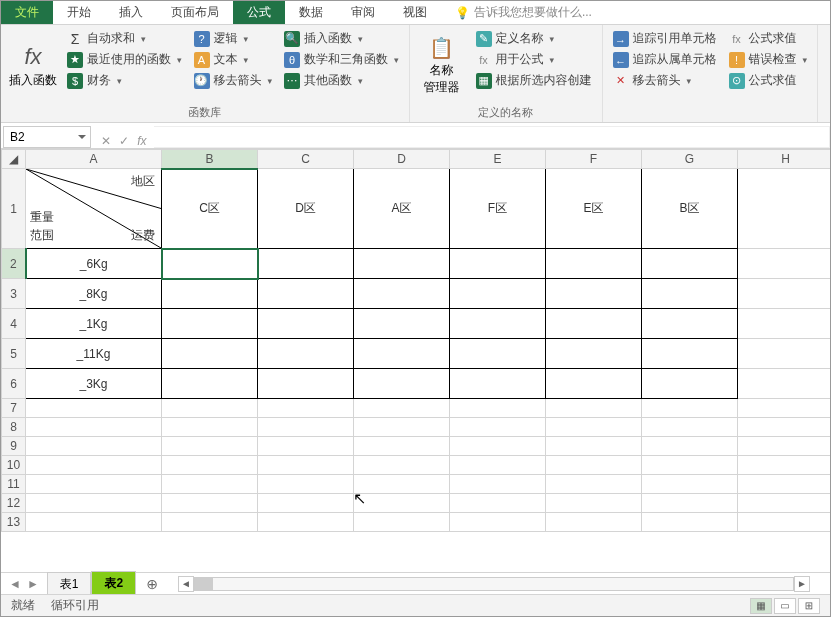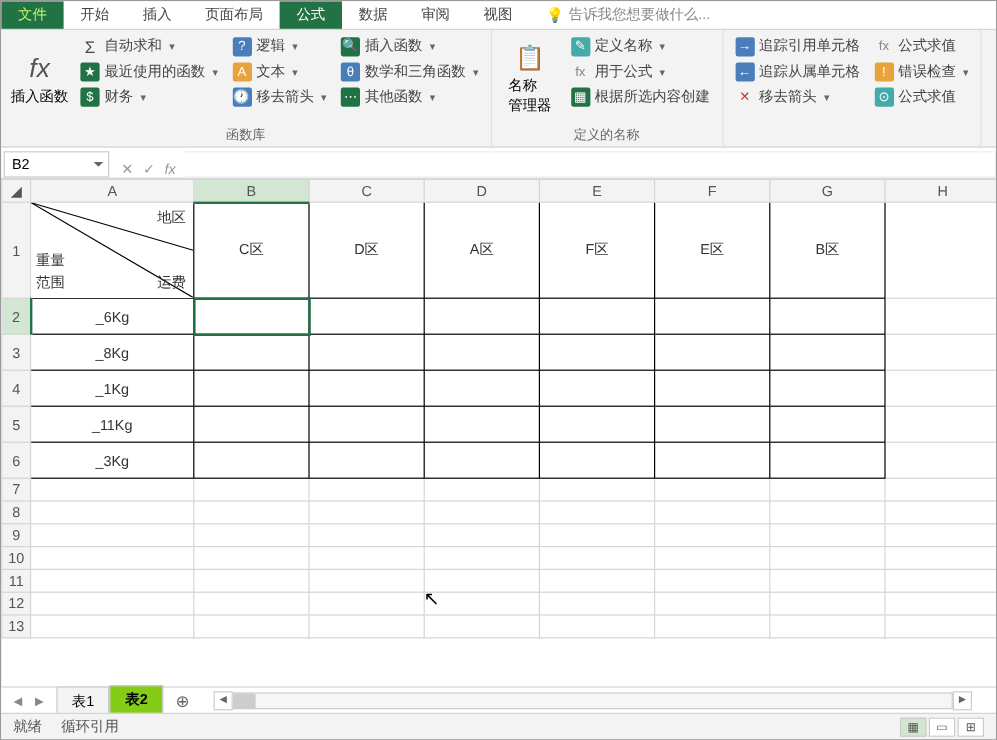--- a/index.html
+++ b/index.html
@@ -160,21 +160,21 @@
           </div>
       </div>
     </div>
     <div class="group-label">函数库</div>
   </div>
 
   <div class="group">
     <div class="group-body">
       <div class="big-btn">
         <span style="font-size:20px">📋</span>
-        <span style="white-space:pre;">名称
+        <span style="white-space:pre;text-align:center">名称
 管理器</span>
       </div>
       <div class="vstack">
         <div class="cmd">
             <span class="ic teal">✎</span>
             <span>定义名称</span>
             <span class="dd">▾</span>
           </div>
         <div class="cmd">
             <span class="ic" style="background:none;color:#888">fx</span>

